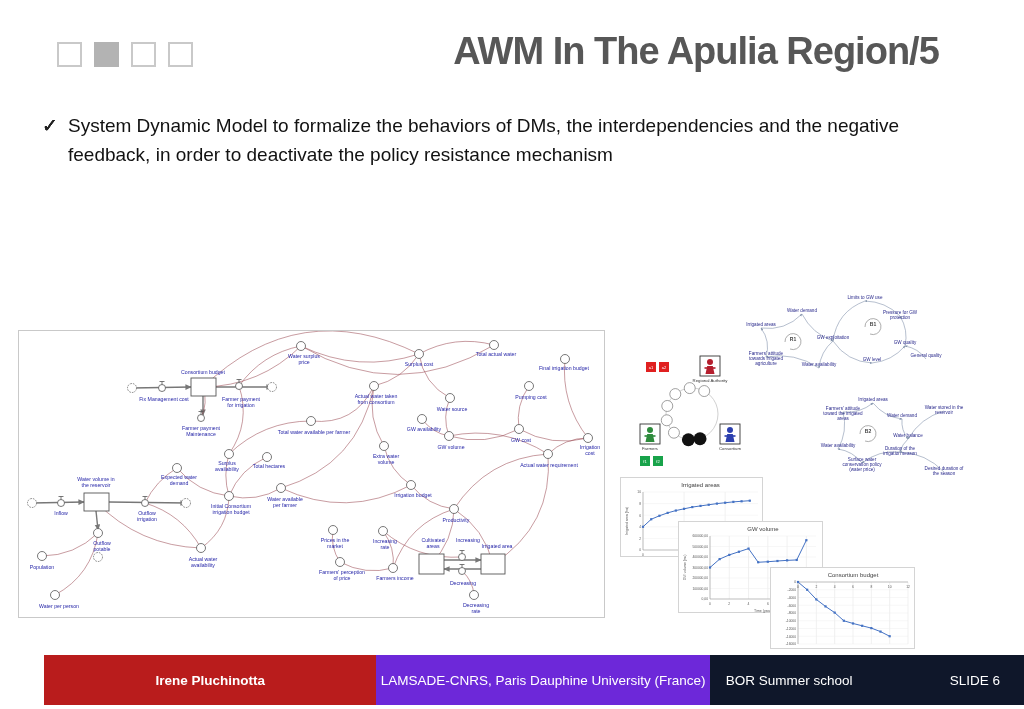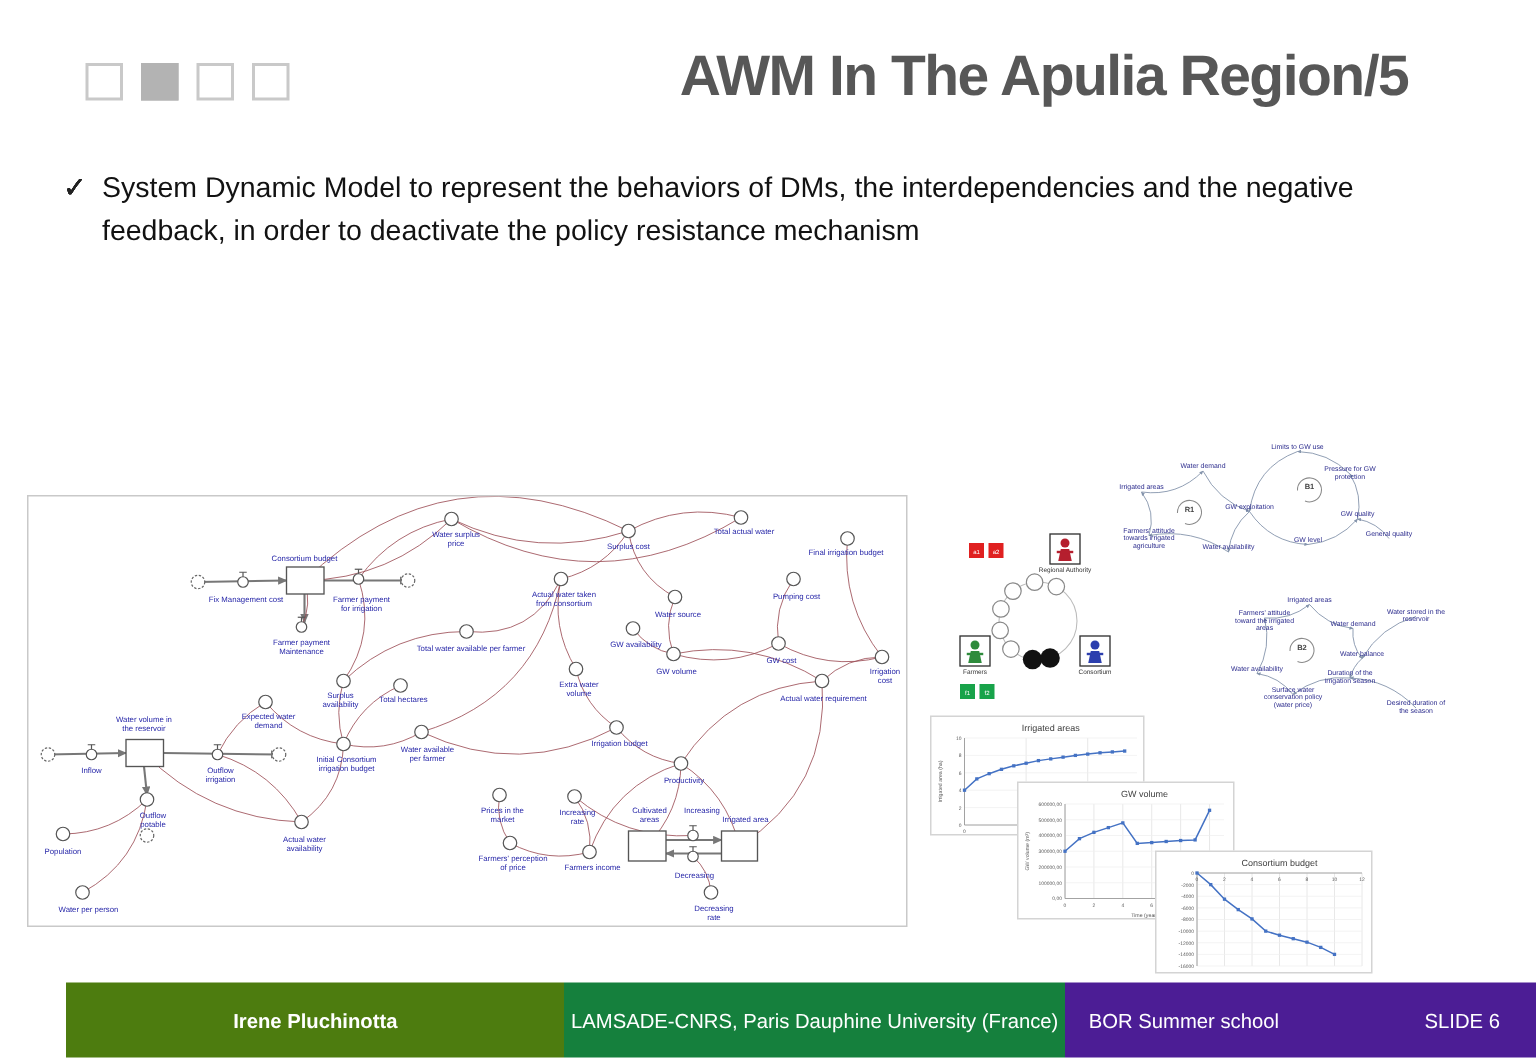--- a/index.html
+++ b/index.html
@@ -37,21 +37,21 @@
     <span class="sq"></span>
   </div>
 
   <div class="title">AWM In The Apulia Region/5</div>
 
   <ul class="bullets">
     <li><span class="check">✓</span></li>
     <li><span class="check">✓</span></li>
     <li><span class="check">✓</span></li>
     <li><span class="check">✓</span></li>
-    <li><span class="check">✓</span><span>System Dynamic Model to represent the behaviors of DMs, the interdependencies and the negative feedback, in order to deactivate the policy resistance mechanism</span></li>
+    <li><span class="check">✓</span><span>System Dynamic Model to formalize the behaviors of DMs, the interdependencies and the negative feedback, in order to deactivate the policy resistance mechanism</span></li>
   </ul>
 
   <div class="sd-box">
     <svg id="sd-svg" width="585" height="286" viewBox="0 0 585 286">
         <defs>
           <marker id="arrM" markerWidth="5" markerHeight="5" refX="4" refY="2" orient="auto" markerUnits="strokeWidth">
             <path d="M0,0 L4.5,2 L0,4 Z" fill="#9a4a52"></path>
           </marker>
           <marker id="arrF" markerWidth="5" markerHeight="5" refX="4" refY="2" orient="auto" markerUnits="strokeWidth">
             <path d="M0,0 L4.5,2 L0,4 Z" fill="#777777"></path>
@@ -264,27 +264,27 @@
         <text x="18" y="97.5" font-size="4.3" fill="#333" text-anchor="middle">Farmers</text>
         <rect x="88" y="72" width="20" height="20" fill="#fff" stroke="#333" stroke-width="0.9"></rect>
         <circle cx="98" cy="78" r="3" fill="#2c3fae"></circle>
         <path d="M 93.5 90 L 102.5 90 L 100.8 82 L 95.2 82 Z" fill="#2c3fae"></path>
         <line x1="92.5" y1="84" x2="103.5" y2="84" stroke="#2c3fae" stroke-width="1.6"></line>
         <text x="98" y="97.5" font-size="4.3" fill="#333" text-anchor="middle">Consortium</text>
       </svg>
   </div>
 
   <div class="footer">
-    <div class="seg seg1" id="seg1" style="background: #4d7c0f; margin-left: 44px;">
+    <div class="seg seg1" id="seg1" style="background: #b91c1c; margin-left: 44px;">
       <span>Irene  Pluchinotta</span>
     </div>
-    <div class="seg seg2" id="seg2" style="background: #15803d;">
+    <div class="seg seg2" id="seg2" style="background: #6d28d9;">
       <span>LAMSADE-CNRS, Paris Dauphine University (France)</span>
     </div>
-    <div class="seg seg3" id="seg3" style="background: #4c1d95;">
+    <div class="seg seg3" id="seg3" style="background: #0f172a;">
       <span>BOR Summer school</span>
       <span>SLIDE 6</span>
     </div>
   </div>
 
 <div class="loop-box" style="left: 745px; top: 293px;"><svg width="275" height="102" viewBox="0 0 275 102">
         <defs>
           <marker id="arrL0" markerWidth="5" markerHeight="5" refX="4" refY="2" orient="auto" markerUnits="strokeWidth">
             <path d="M0,0 L4.5,2 L0,4 Z" fill="#8494ac"></path>
           </marker>

